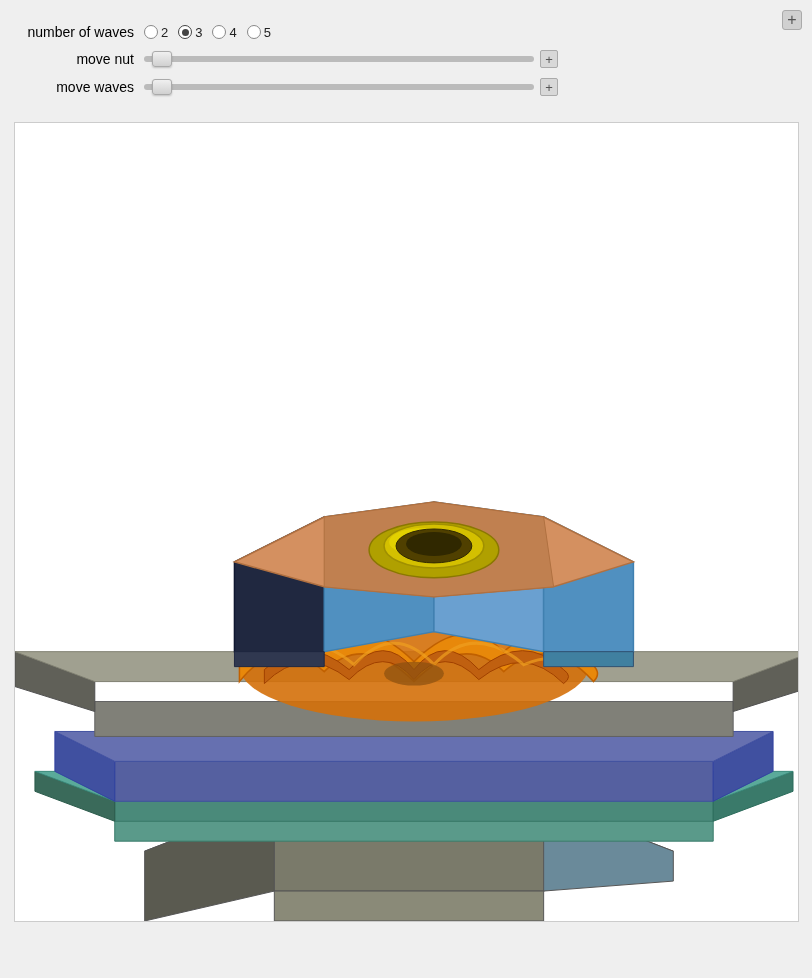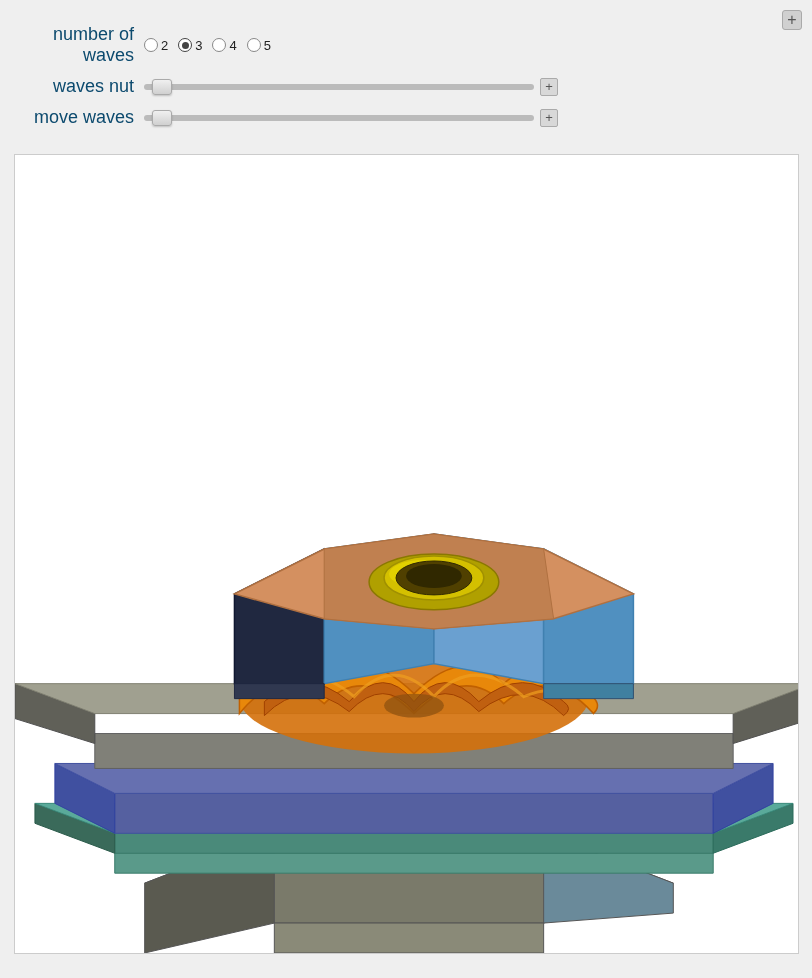--- a/index.html
+++ b/index.html
@@ -49,22 +49,22 @@
     .control-row {
       display: flex;
       align-items: center;
       margin-bottom: 10px;
     }
 
     .control-label {
       width: 130px;
       text-align: right;
       padding-right: 10px;
-      font-size: 18px;
-      color: #0c4a6e;
+      font-size: 14px;
+      color: #000000;
     }
 
     
     .radio-group {
       display: flex;
       align-items: center;
       gap: 10px;
     }
 
     .radio-item {
@@ -189,21 +189,21 @@
           <span class="radio-label">4</span>
         </div>
         <div class="radio-item">
           <div class="radio-circle"></div>
           <span class="radio-label">5</span>
         </div>
       </div>
     </div>
 
     <div class="control-row">
-      <div class="control-label">waves nut</div>
+      <div class="control-label">move nut</div>
       <div class="slider-container">
         <div class="slider-track">
           <div class="slider-thumb"></div>
         </div>
         <div class="slider-plus-btn">+</div>
       </div>
     </div>
 
     <div class="control-row">
       <div class="control-label">move waves</div>

